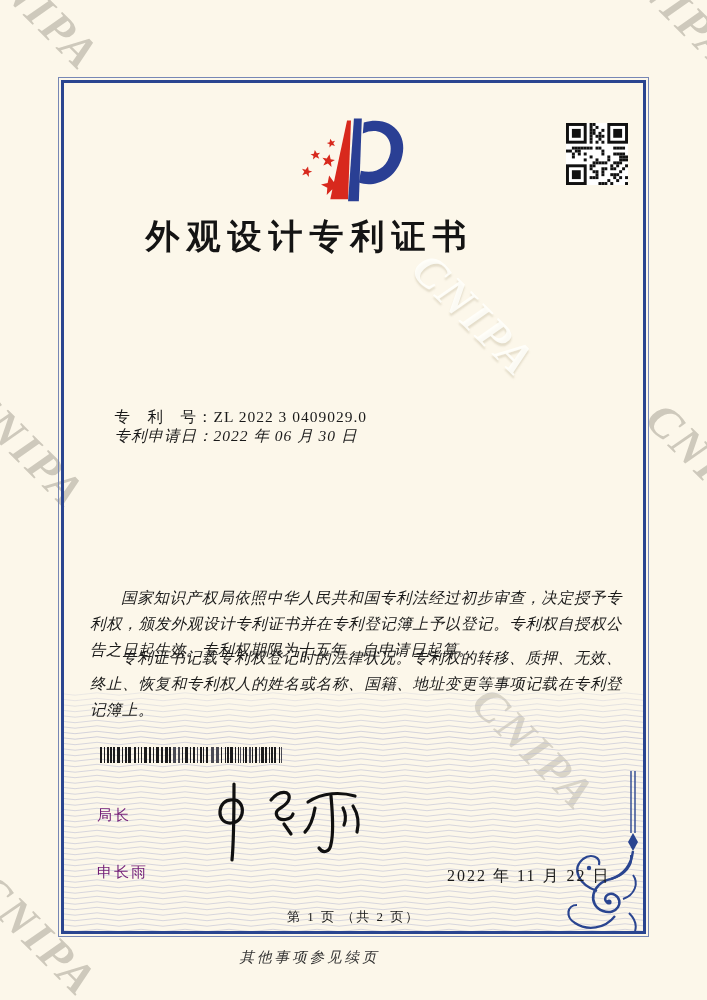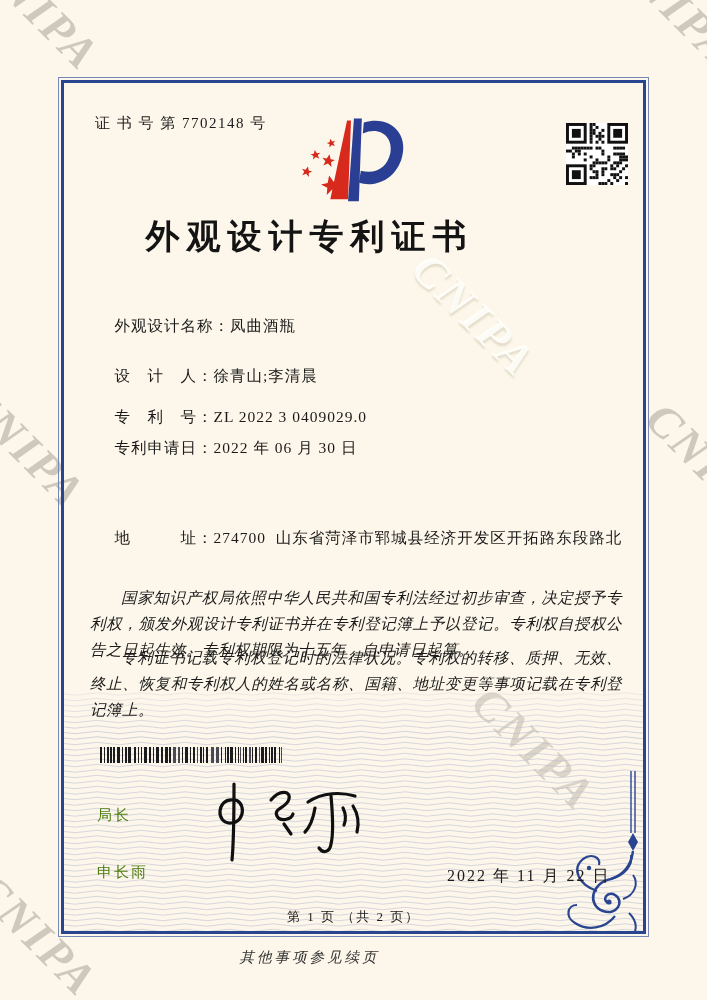--- a/index.html
+++ b/index.html
@@ -53,21 +53,21 @@
   .para{
     position:absolute;left:90px;width:532px;
     font-size:15.5px;line-height:26px;
     font-style:italic;
     text-align:justify;text-indent:2em;
     letter-spacing:0.5px;
   }
   .signer{
     position:absolute;left:97px;
     font-family:"Liberation Sans","DejaVu Sans",sans-serif;
-    font-size:15px;letter-spacing:2px;color:#4d7c0f;
+    font-size:15px;letter-spacing:2px;color:#701a75;
   }
   .issue-date{
     position:absolute;left:447px;top:866px;
     font-size:16px;letter-spacing:2px;white-space:pre;
   }
   .page-info{
     position:absolute;left:0;top:908px;width:707px;
     text-align:center;font-size:13px;letter-spacing:2px;
   }
   .footer-note{
@@ -153,21 +153,20 @@
         <path d="M52,120 C34,114 26,98 38,88 C46,82 56,86 54,94" stroke-width="2.2"></path>
         <path d="M70,145 C60,158 42,160 30,152 C20,146 22,134 32,134" stroke-width="2.2"></path>
         <path d="M78,128 C90,124 94,112 88,104" stroke-width="2"></path>
         <circle cx="64" cy="131" r="2.6" fill="#2a4590" stroke="none"></circle>
         <circle cx="44" cy="97" r="2.2" fill="#2a4590" stroke="none"></circle>
         <path d="M84,142 C90,148 92,154 90,160" stroke-width="2"></path>
       </svg>
     </div>
   </div>
 
-  <div class="cert-no">证 书 号 第 7702148 号</div>
 
   <div class="abs" style="left:286px;top:110px;">
     <svg width="128" height="97" viewBox="0 0 130 97">
       <defs>
         <path id="star" d="M0,-10 L2.94,-3.09 L9.51,-3.09 L4.19,1.18 L6.22,8.09 L0,3.82 L-6.22,8.09 L-4.19,1.18 L-9.51,-3.09 L-2.94,-3.09 Z" fill="#d8291d"></path>
       </defs>
       <use href="#star" transform="translate(46,76) scale(1.05) rotate(-12)"></use>
       <use href="#star" transform="translate(43,51) scale(0.68) rotate(10)"></use>
       <use href="#star" transform="translate(30,45) scale(0.52) rotate(-8)"></use>
       <use href="#star" transform="translate(21,62) scale(0.56) rotate(14)"></use>
@@ -286,34 +285,25 @@
         <rect x="44.28571428571429" y="2.9523809523809526" width="14.761904761904763" height="14.761904761904763" fill="#fff"></rect>
         <rect x="47.23809523809524" y="5.904761904761905" width="8.857142857142858" height="8.857142857142858" fill="#111"></rect>
         <rect x="0" y="41.333333333333336" width="20.666666666666668" height="20.666666666666668" fill="#111"></rect>
         <rect x="2.9523809523809526" y="44.28571428571429" width="14.761904761904763" height="14.761904761904763" fill="#fff"></rect>
         <rect x="5.904761904761905" y="47.23809523809524" width="8.857142857142858" height="8.857142857142858" fill="#111"></rect>
       </svg>
   </div>
 
   <div class="title">外观设计专利证书</div>
 
-  <div class="field-row" style="top:298px;">
-    <span class="lab">外观设计名称：</span><span class="val">凤曲酒瓶</span>
-  </div>
-  <div class="field-row" style="top:348px;">
-    <span class="lab">设　计　人：</span><span class="val">徐青山;李清晨</span>
-  </div>
   <div class="field-row" style="top:389px;text-align:center;">
     <span class="lab">专　利　号：</span><span class="val">ZL 2022 3 0409029.0</span>
   </div>
-  <div class="field-row" style="top:420px;">
+  <div class="field-row" style="top:408px;font-style:italic;">
     <span class="lab">专利申请日：</span><span class="val">2022 年 06 月 30 日</span>
-  </div>
-  <div class="field-row" style="top:510px;">
-    <span class="lab">地　　　址：</span><span class="val">274700  山东省菏泽市郓城县经济开发区开拓路东段路北</span>
   </div>
 
   <div class="para" style="top:645px;">专利证书记载专利权登记时的法律状况。专利权的转移、质押、无效、终止、恢复和专利权人的姓名或名称、国籍、地址变更等事项记载在专利登记簿上。</div>
   <div class="para" style="top:585px;">国家知识产权局依照中华人民共和国专利法经过初步审查，决定授予专利权，颁发外观设计专利证书并在专利登记簿上予以登记。专利权自授权公告之日起生效。专利权期限为十五年，自申请日起算。</div>
 
   <div class="abs" style="left:100px;top:747px;">
     <svg id="barcode-svg" width="185" height="16" viewBox="0 0 185 16">
         <rect x="0" y="0" width="2" height="16" fill="#1c1c1c"></rect>
         <rect x="4" y="0" width="1" height="16" fill="#1c1c1c"></rect>
         <rect x="7" y="0" width="2" height="16" fill="#1c1c1c"></rect>

